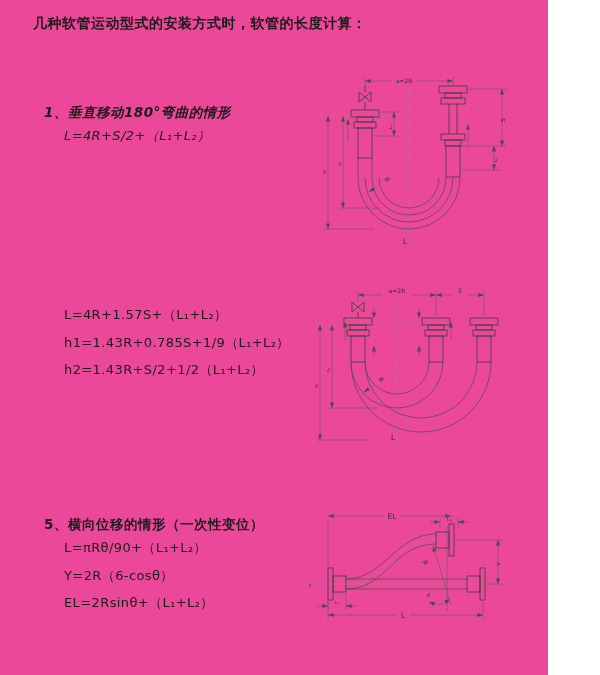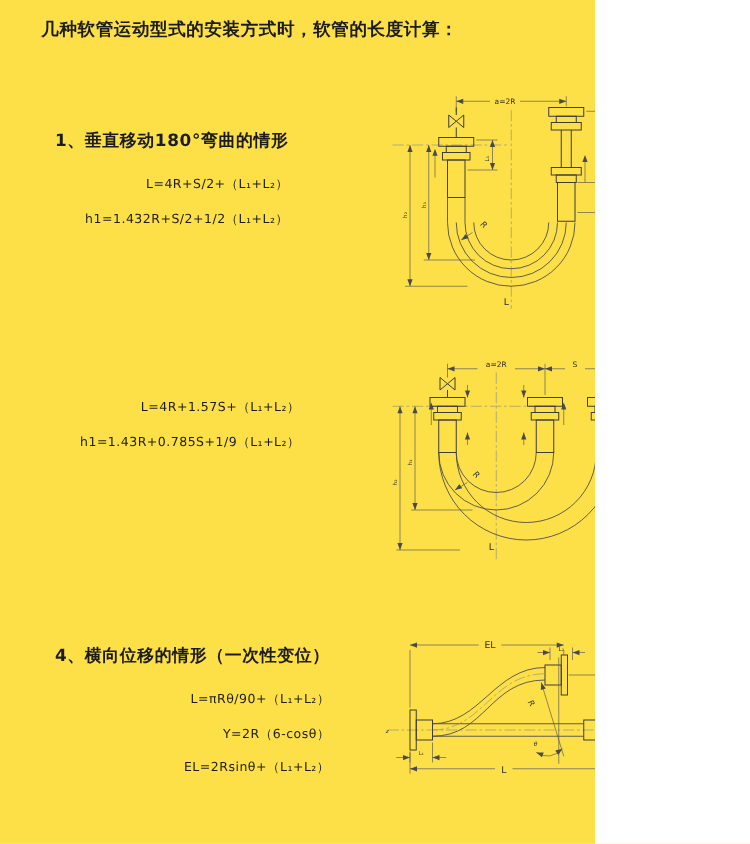--- a/index.html
+++ b/index.html
@@ -1,55 +1,55 @@
 <!DOCTYPE html>
 <html><head>
 <meta charset="utf-8">
 <style>
   html,body{margin:0;padding:0;}
   body{background:#fff;}
-  #page{position:relative;width:476px;height:675px;background:#fde047;overflow:hidden;
-        font-family:"DejaVu Sans","Liberation Sans",sans-serif;color:#1c1c1c;text-align:right;}
+  #page{position:relative;width:548px;height:675px;background:#ec4899;overflow:hidden;
+        font-family:"DejaVu Sans","Liberation Sans",sans-serif;color:#1c1c1c;}
   .title{position:absolute;left:33px;top:15px;font-size:14px;font-weight:bold;letter-spacing:0.5px;}
   .section{position:absolute;left:44px;}
   .sec-heading{font-size:13.5px;font-weight:bold;letter-spacing:0.5px;}
-  .formulas{margin-top:12px;margin-left:20px;font-size:10px;line-height:27.5px;letter-spacing:0.4px;}
+  .formulas{margin-top:0;margin-left:20px;font-size:13px;line-height:27.5px;letter-spacing:0.4px;}
   .diagram{position:absolute;}
   svg{display:block;}
   .geo{stroke:#3d3d3d;stroke-width:0.8;fill:none;}
   .geo2{stroke:#4a4a4a;stroke-width:0.7;fill:none;}
   .dim{stroke:#5a5a5a;stroke-width:0.55;fill:none;}
   .cl{stroke:#8c8c8c;stroke-width:0.5;fill:none;stroke-dasharray:9 2.2 2.2 2.2;}
   .fillblk{fill:#4a4a4a;stroke:none;}
   .lbl{fill:#2e2e2e;stroke:none;}
 </style>
 </head>
 <body>
 
 <div id="page">
 
   <div class="title">几种软管运动型式的安装方式时，软管的长度计算：</div>
 
-  <div class="section" style="top:104px;">
+  <div class="section" style="top:104px;font-style:italic;">
     <div class="sec-heading">1、垂直移动180°弯曲的情形</div>
     <div class="formulas">
       <div>L=4R+S/2+（L₁+L₂）</div>
-      <div>h1=1.432R+S/2+1/2（L₁+L₂）</div>
     </div>
   </div>
 
   <div class="section" style="top:301px;">
     <div class="formulas">
       <div>L=4R+1.57S+（L₁+L₂）</div>
       <div>h1=1.43R+0.785S+1/9（L₁+L₂）</div>
+      <div>h2=1.43R+S/2+1/2（L₁+L₂）</div>
     </div>
   </div>
 
   <div class="section" style="top:516px;">
-    <div class="sec-heading">4、横向位移的情形（一次性变位）</div>
+    <div class="sec-heading">5、横向位移的情形（一次性变位）</div>
     <div class="formulas">
       <div>L=πRθ/90+（L₁+L₂）</div>
       <div>Y=2R（6-cosθ）</div>
       <div>EL=2Rsinθ+（L₁+L₂）</div>
     </div>
   </div>
 
   <div class="diagram" style="left:310px;top:66px;">
     <svg width="250" height="192" viewBox="0 0 250 192">
       <defs>

